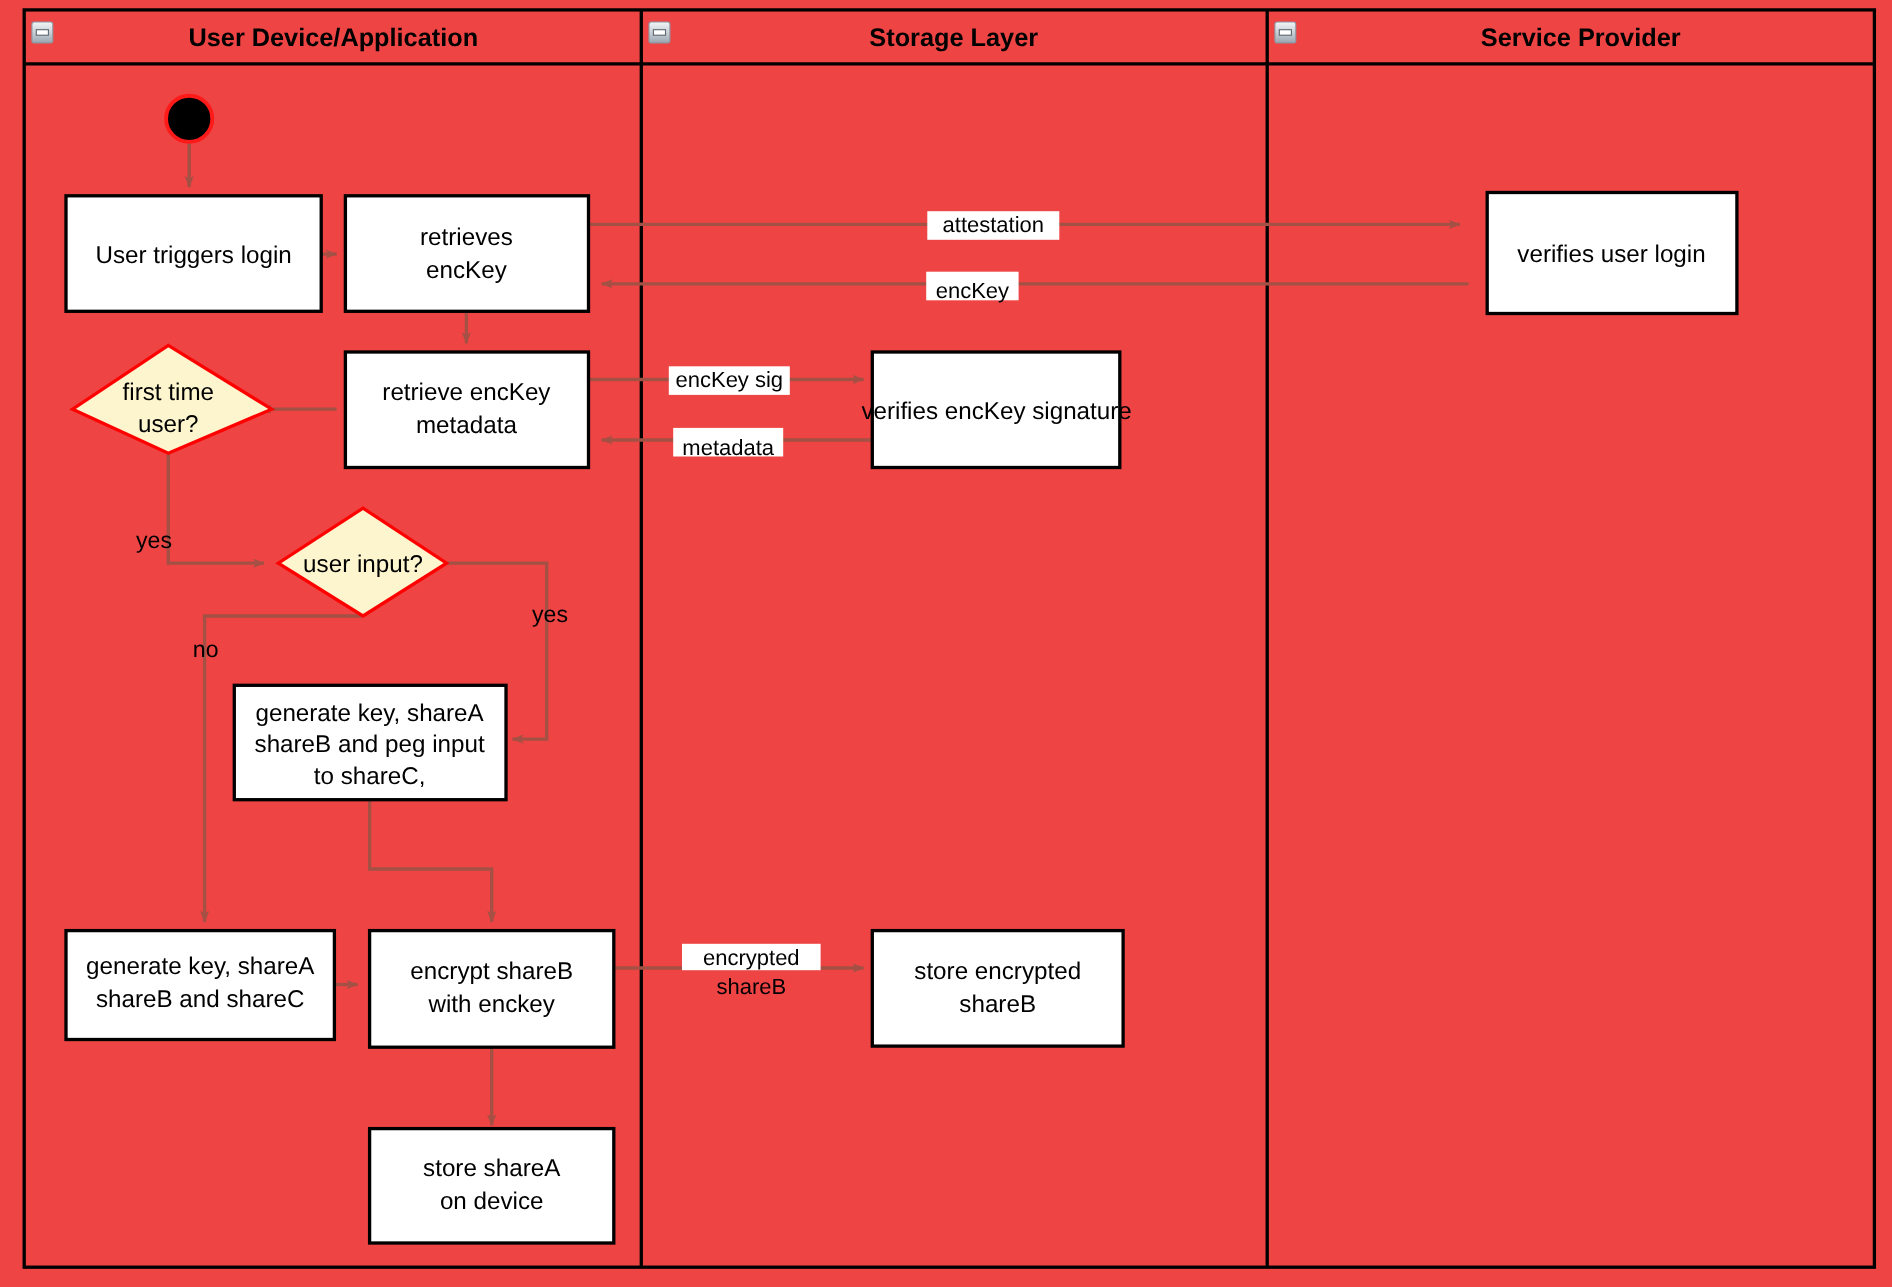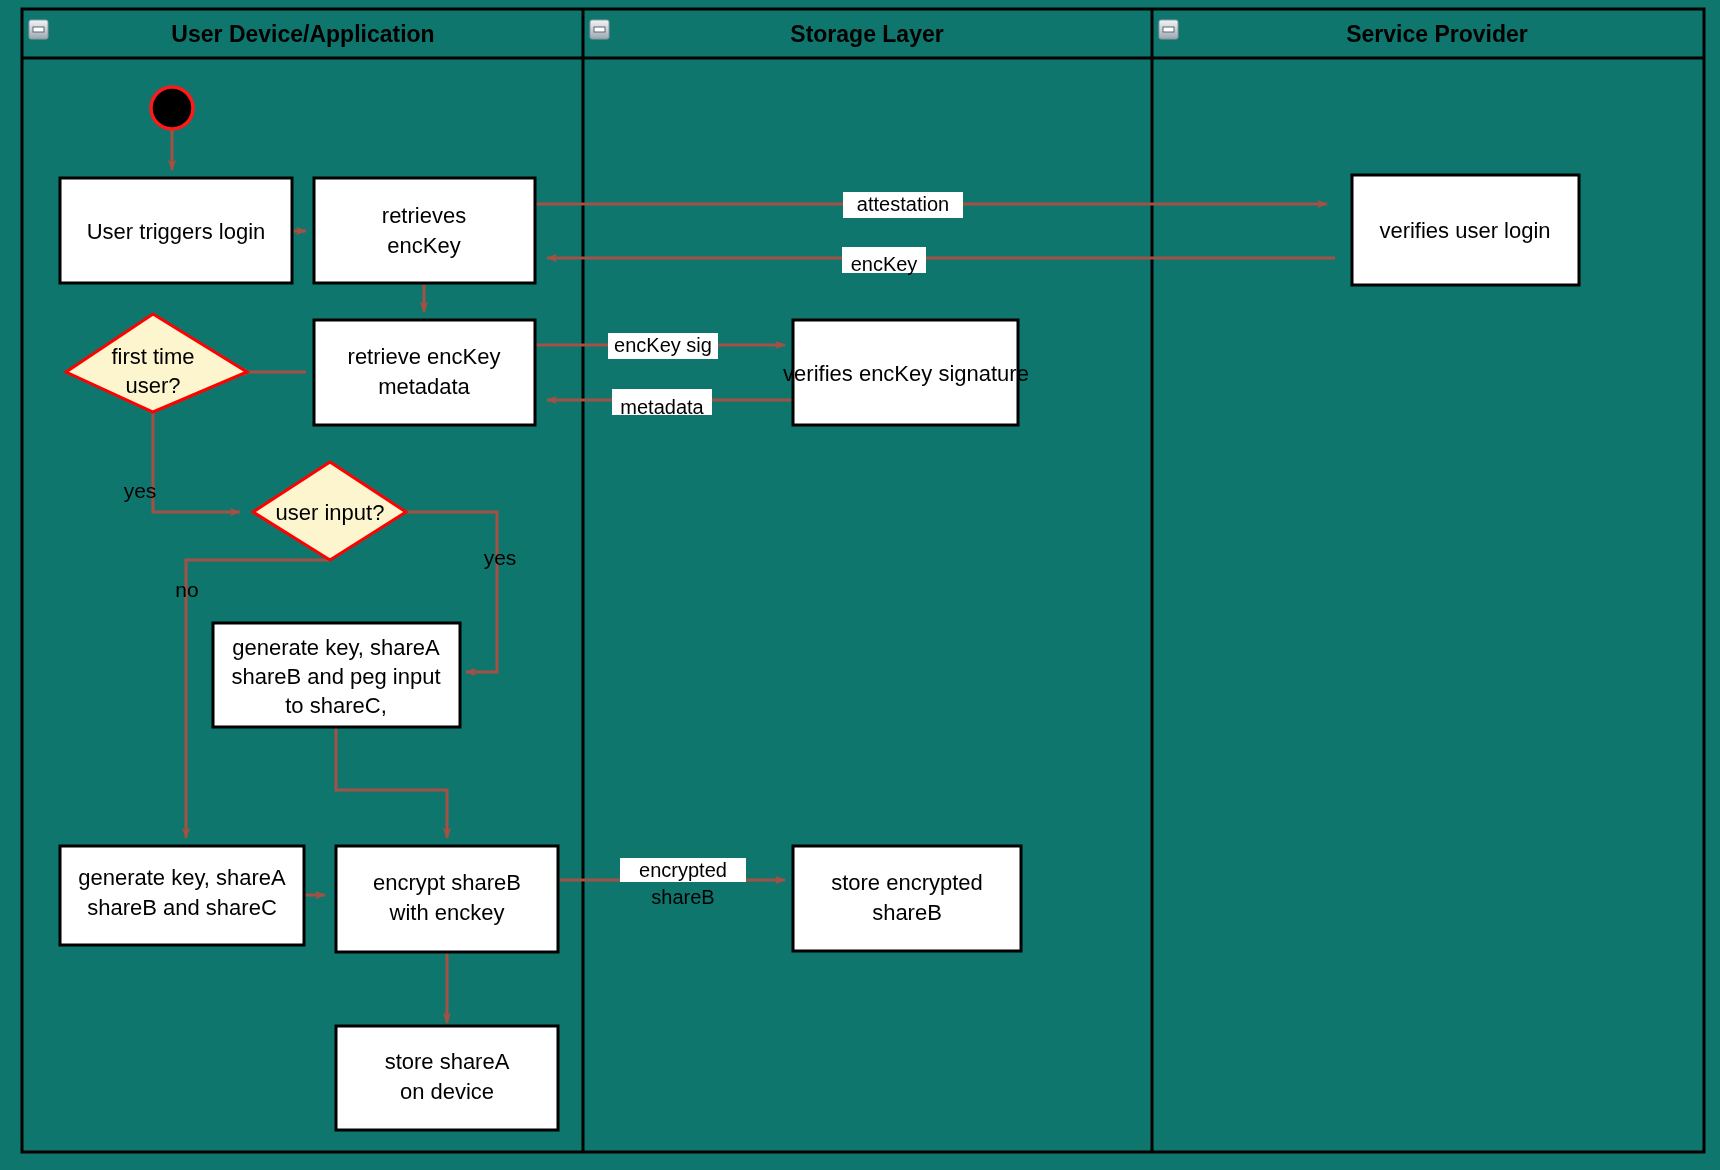--- a/index.html
+++ b/index.html
@@ -6,21 +6,21 @@
   html, body {
     margin: 0;
     padding: 0;
     background: #ffffff;
     font-family: "Liberation Sans", sans-serif;
   }
   #diagram-root {
     position: relative;
     width: 1720px;
     height: 1170px;
-    background: #0f766e;
+    background: #ef4444;
     overflow: hidden;
   }
   svg.canvas {
     position: absolute;
     left: 0;
     top: 0;
     width: 1720px;
     height: 1170px;
     display: block;
   }

